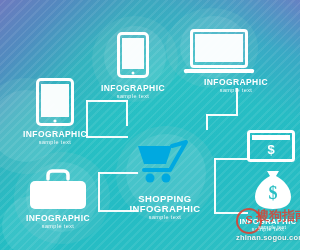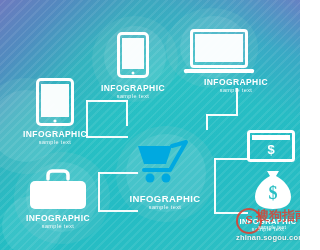--- a/index.html
+++ b/index.html
@@ -190,20 +190,21 @@
 
   <div class="node" style="left:136px;top:140px;">
     <svg class="icon" width="58" height="46" viewBox="0 0 58 46">
       <path d="M2 6 h34 l-6 18 h-22 z" fill="#00a9e0"></path>
       <path d="M36 6 L50 2 L34 30 H8" fill="none" stroke="#00a9e0" stroke-width="4" stroke-linejoin="round" stroke-linecap="round"></path>
       <circle cx="14" cy="38" r="4.5" fill="#00a9e0"></circle>
       <circle cx="30" cy="38" r="4.5" fill="#00a9e0"></circle>
     </svg>
   </div>
   <div class="label big" style="left:115px;top:194px;width:100px;">
+    <span class="t1">SHOPPING</span>
     <span class="t1">INFOGRAPHIC</span>
     <span class="t2">sample text</span>
   </div>
 
   <div id="wm">
     <div class="logo">S</div>
     <div class="cn">搜狗指南</div>
     <div class="sub">sample text</div>
     <div class="url">zhinan.sogou.com</div>
   </div>

